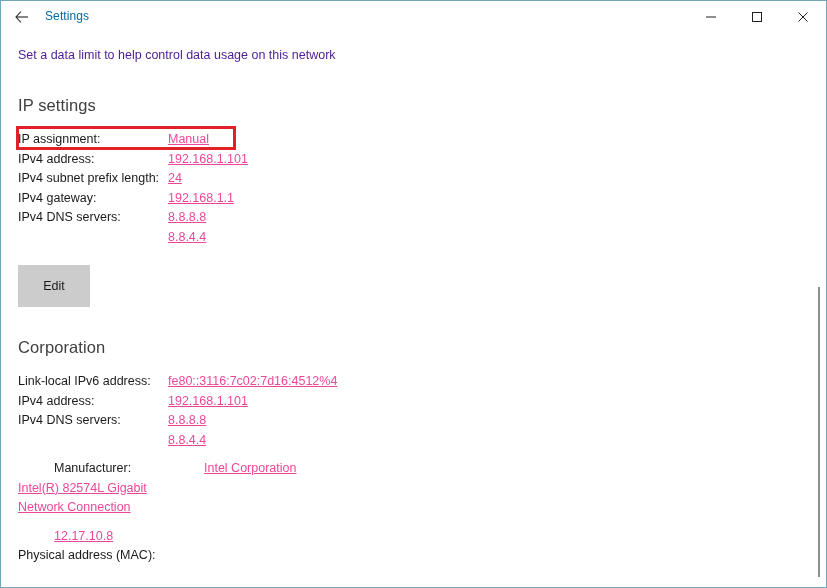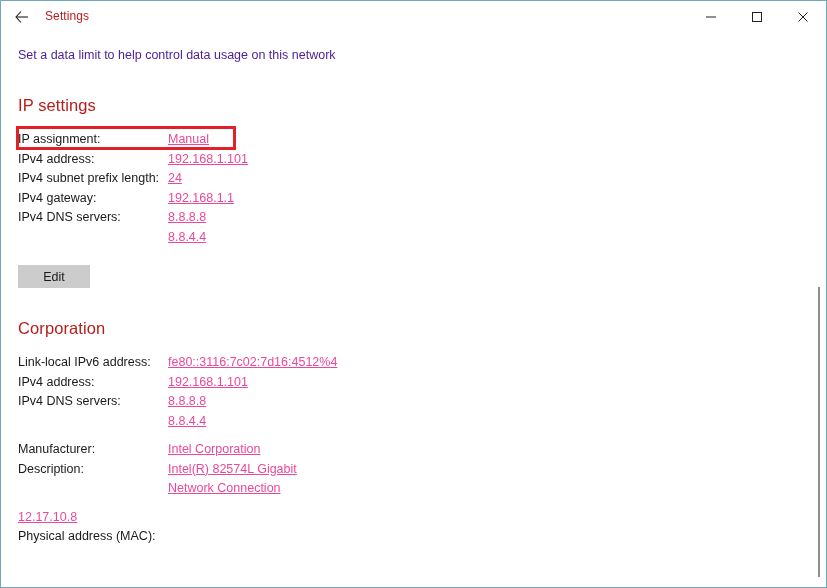--- a/index.html
+++ b/index.html
@@ -36,21 +36,21 @@
     align-items: center;
     justify-content: center;
     background: transparent;
     border: 0;
     padding: 0;
     cursor: default;
   }
   #back-btn svg { display: block; }
   #app-title {
     font-size: 12px;
-    color: #b91c1c;
+    color: #0369a1;
     line-height: 31px;
     margin-left: 2px;
     letter-spacing: 0.1px;
   }
   #win-controls {
     position: absolute;
     right: 0;
     top: 0;
     height: 31px;
     display: flex;
@@ -95,40 +95,40 @@
     color: #4c1d95;
     text-decoration: none;
     line-height: 16px;
     cursor: default;
     width: max-content;
   }
 
   h2.section-title {
     font-size: 16.5px;
     font-weight: 400;
-    color: #b91c1c;
+    color: #404040;
     margin: 0;
     padding: 0;
     line-height: 21px;
     letter-spacing: 0.1px;
   }
   #ip-settings-title { margin-top: 32px; }
   #properties-title  { margin-top: 30px; }
 
   
   .kv-table {
     margin-top: 14px;
     font-size: 12.5px;
   }
   .kv-row {
     display: flex;
     align-items: flex-start;
     min-height: 19.5px;
   }
-  .kv-row.gap { margin-top: 9px; }
+  .kv-row.gap { margin-top: 9px; margin-left: 36px; }
   .kv-label {
     color: #1a1a1a;
     line-height: 19.5px;
     flex: 0 0 auto;
     white-space: nowrap;
   }
   .kv-value {
     color: #ec4899;
     line-height: 19.5px;
     white-space: pre-line;
@@ -154,21 +154,21 @@
     height: 18px;
     border: 3px solid #e12028;
     pointer-events: none;
     box-sizing: content-box;
   }
 
   
   .win-button {
     margin-top: 18px;
     min-width: 72px;
-    height: 23px;
+    height: 42px;
     background: #cccccc;
     border: 1px solid #cccccc;
     color: #1a1a1a;
     font-family: "Liberation Sans", sans-serif;
     font-size: 12.5px;
     padding: 0 4px;
     cursor: default;
     display: block;
   }
 
@@ -270,21 +270,20 @@
       <div class="kv-row">
         <span class="kv-label">IPv4 DNS servers:</span>
         <span class="kv-value">8.8.8.8
 8.8.4.4</span>
       </div>
       <div class="kv-row gap">
         <span class="kv-label">Manufacturer:</span>
         <span class="kv-value">Intel Corporation</span>
       </div>
       <div class="kv-row">
-        <span class="kv-label">Description:</span>
         <span class="kv-value wrap">Intel(R) 82574L Gigabit Network Connection</span>
       </div>
       <div class="kv-row gap">
         <span class="kv-value">12.17.10.8</span>
       </div>
       <div class="kv-row">
         <span class="kv-label">Physical address (MAC):</span>
         <span class="kv-value"></span>
       </div>
     </div>

